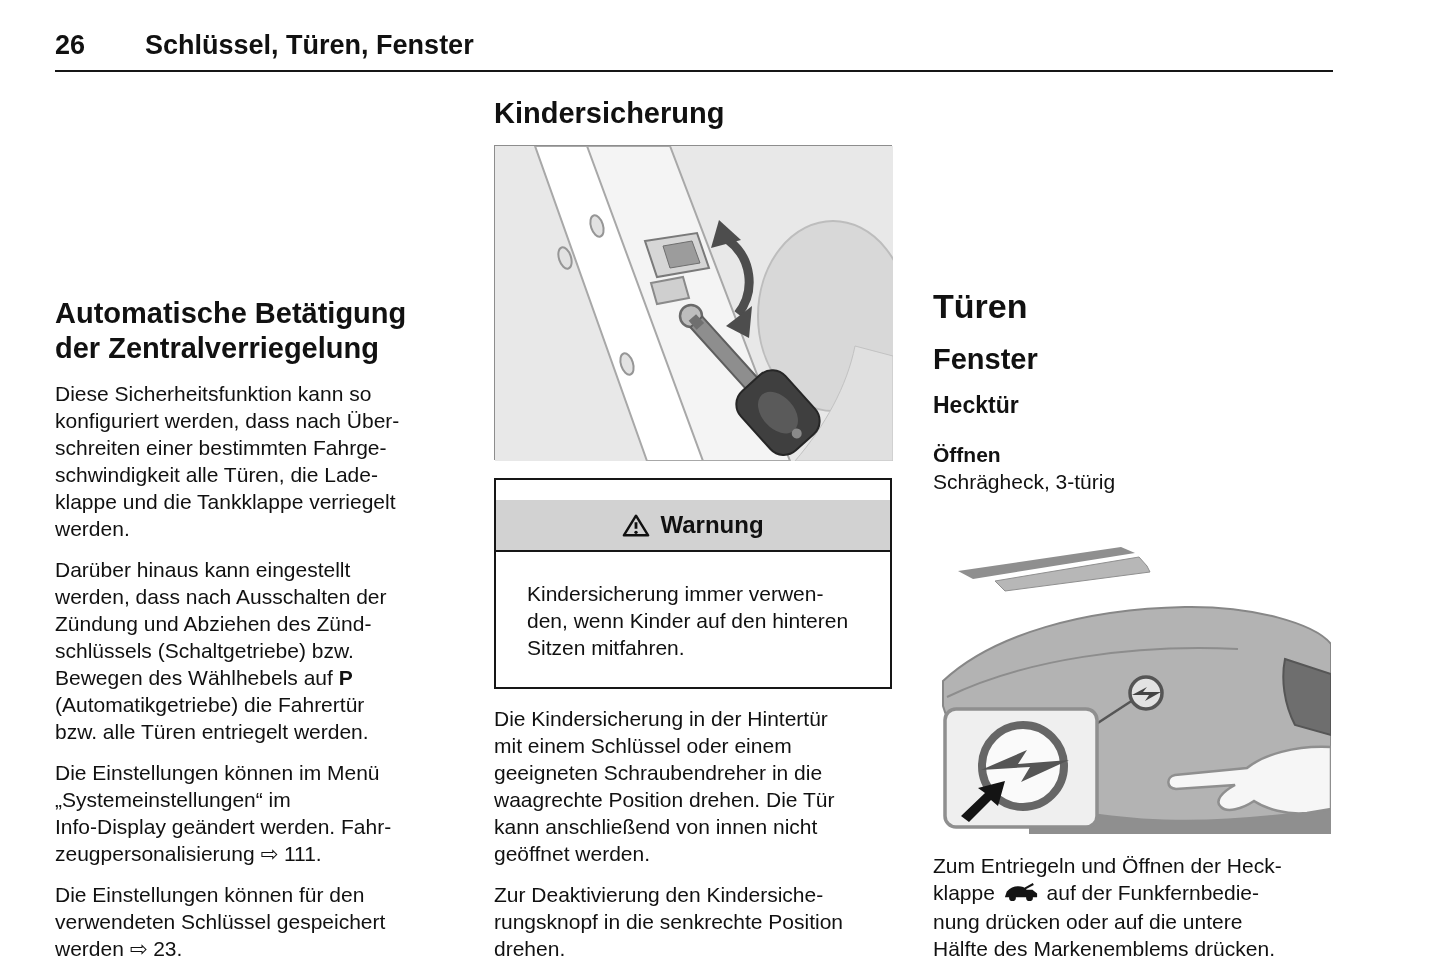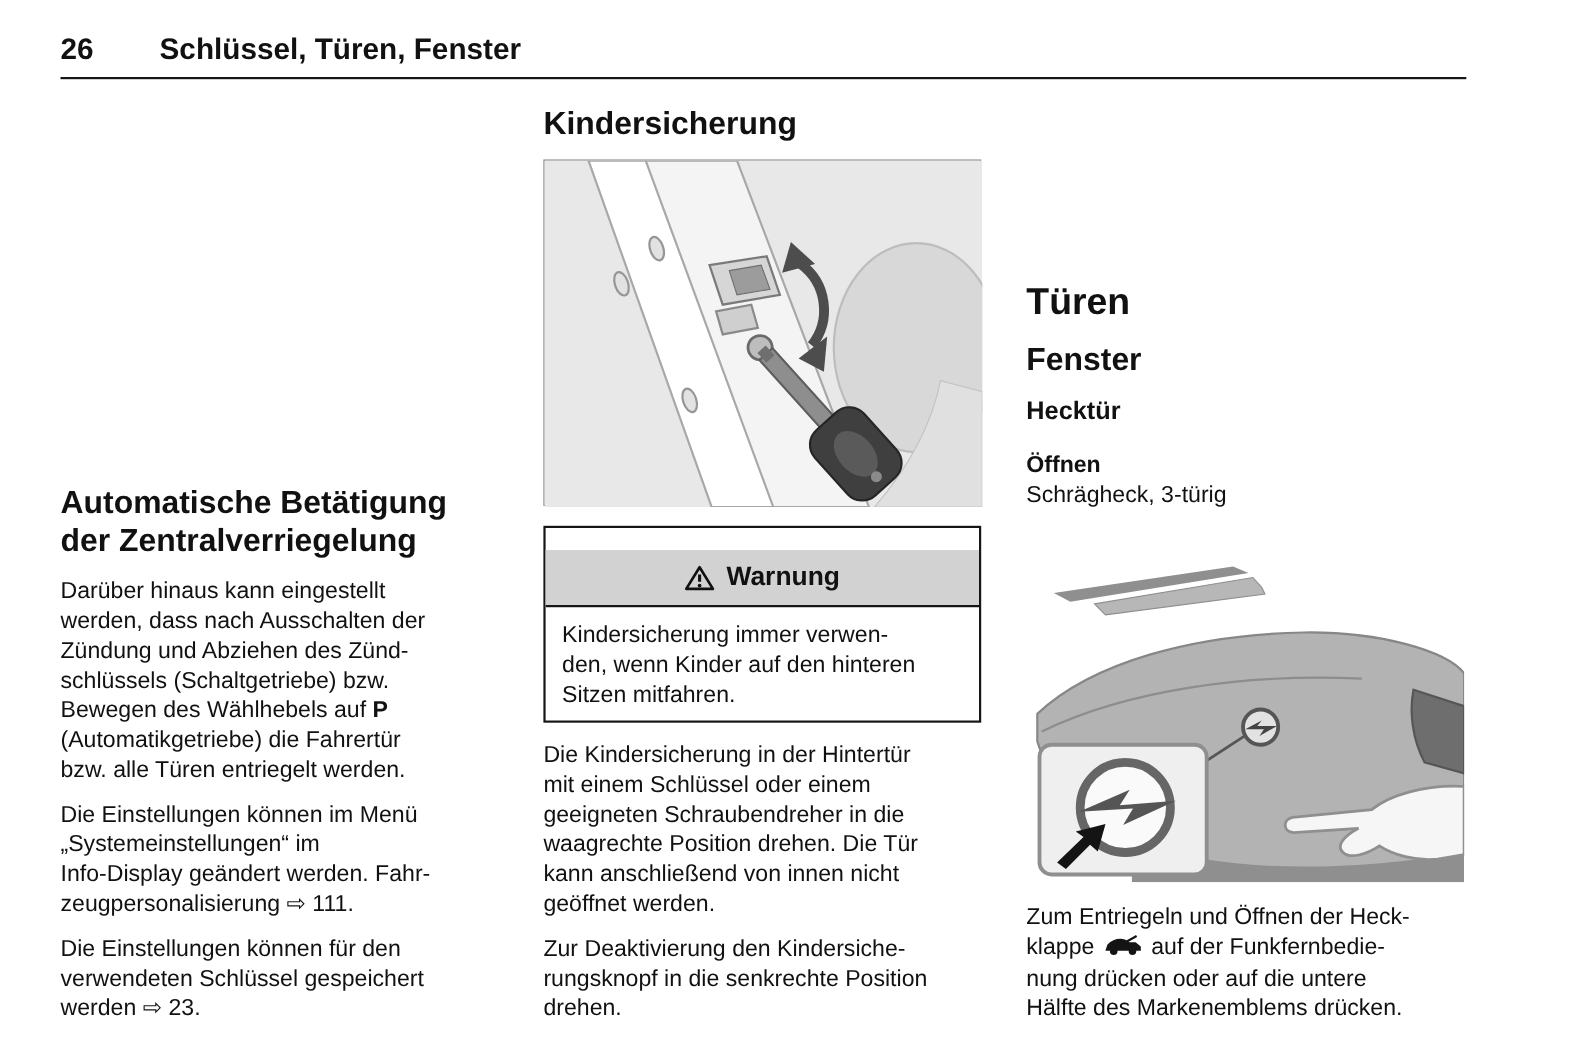--- a/index.html
+++ b/index.html
@@ -34,40 +34,46 @@
   .figure-car  { width:398px; height:325px; margin:14px 0 18px; background:#fff; }
   .figure-door svg, .figure-car svg { display:block; }
 
   .warning-box { border:2px solid #161616; margin:0 0 16px; }
   .warning-header {
     background:#d2d2d2; border-bottom:2px solid #161616;
     display:flex; align-items:center; justify-content:center; gap:10px;
     padding:11px 0; font-size:24px; font-weight:bold;margin-top:20px;
   }
   .warn-icon { display:inline-flex; }
-  .warning-body { padding:12px 15px 10px; margin:0; }
+  .warning-body { padding:12px 15px 10px; margin:16px; }
 
   .car-icon { display:inline-block; vertical-align:-2px; margin:0 2px; }
 </style>
 </head>
 <body>
 
 <div class="page">
 
   <header class="page-header">
     <span class="page-number">26</span>
     <span class="page-title">Schlüssel, Türen, Fenster</span>
   </header>
   <div class="rule"></div>
 
   <main class="columns">
 
     <section class="col">
       <h2 class="h-md prewrap">Automatische Betätigung
 der Zentralverriegelung</h2>
+      <p class="body prewrap">Diese Sicherheitsfunktion kann so
+konfiguriert werden, dass nach Über-
+schreiten einer bestimmten Fahrge-
+schwindigkeit alle Türen, die Lade-
+klappe und die Tankklappe verriegelt
+werden.</p>
       <p class="body prewrap"><span>Darüber hinaus kann eingestellt
 werden, dass nach Ausschalten der
 Zündung und Abziehen des Zünd-
 schlüssels (Schaltgetriebe) bzw.
 Bewegen des Wählhebels auf </span><strong>P</strong><span>
 (Automatikgetriebe) die Fahrertür
 bzw. alle Türen entriegelt werden.</span></p>
       <p class="body prewrap">Die Einstellungen können im Menü
 „Systemeinstellungen“ im
 Info-Display geändert werden. Fahr-

